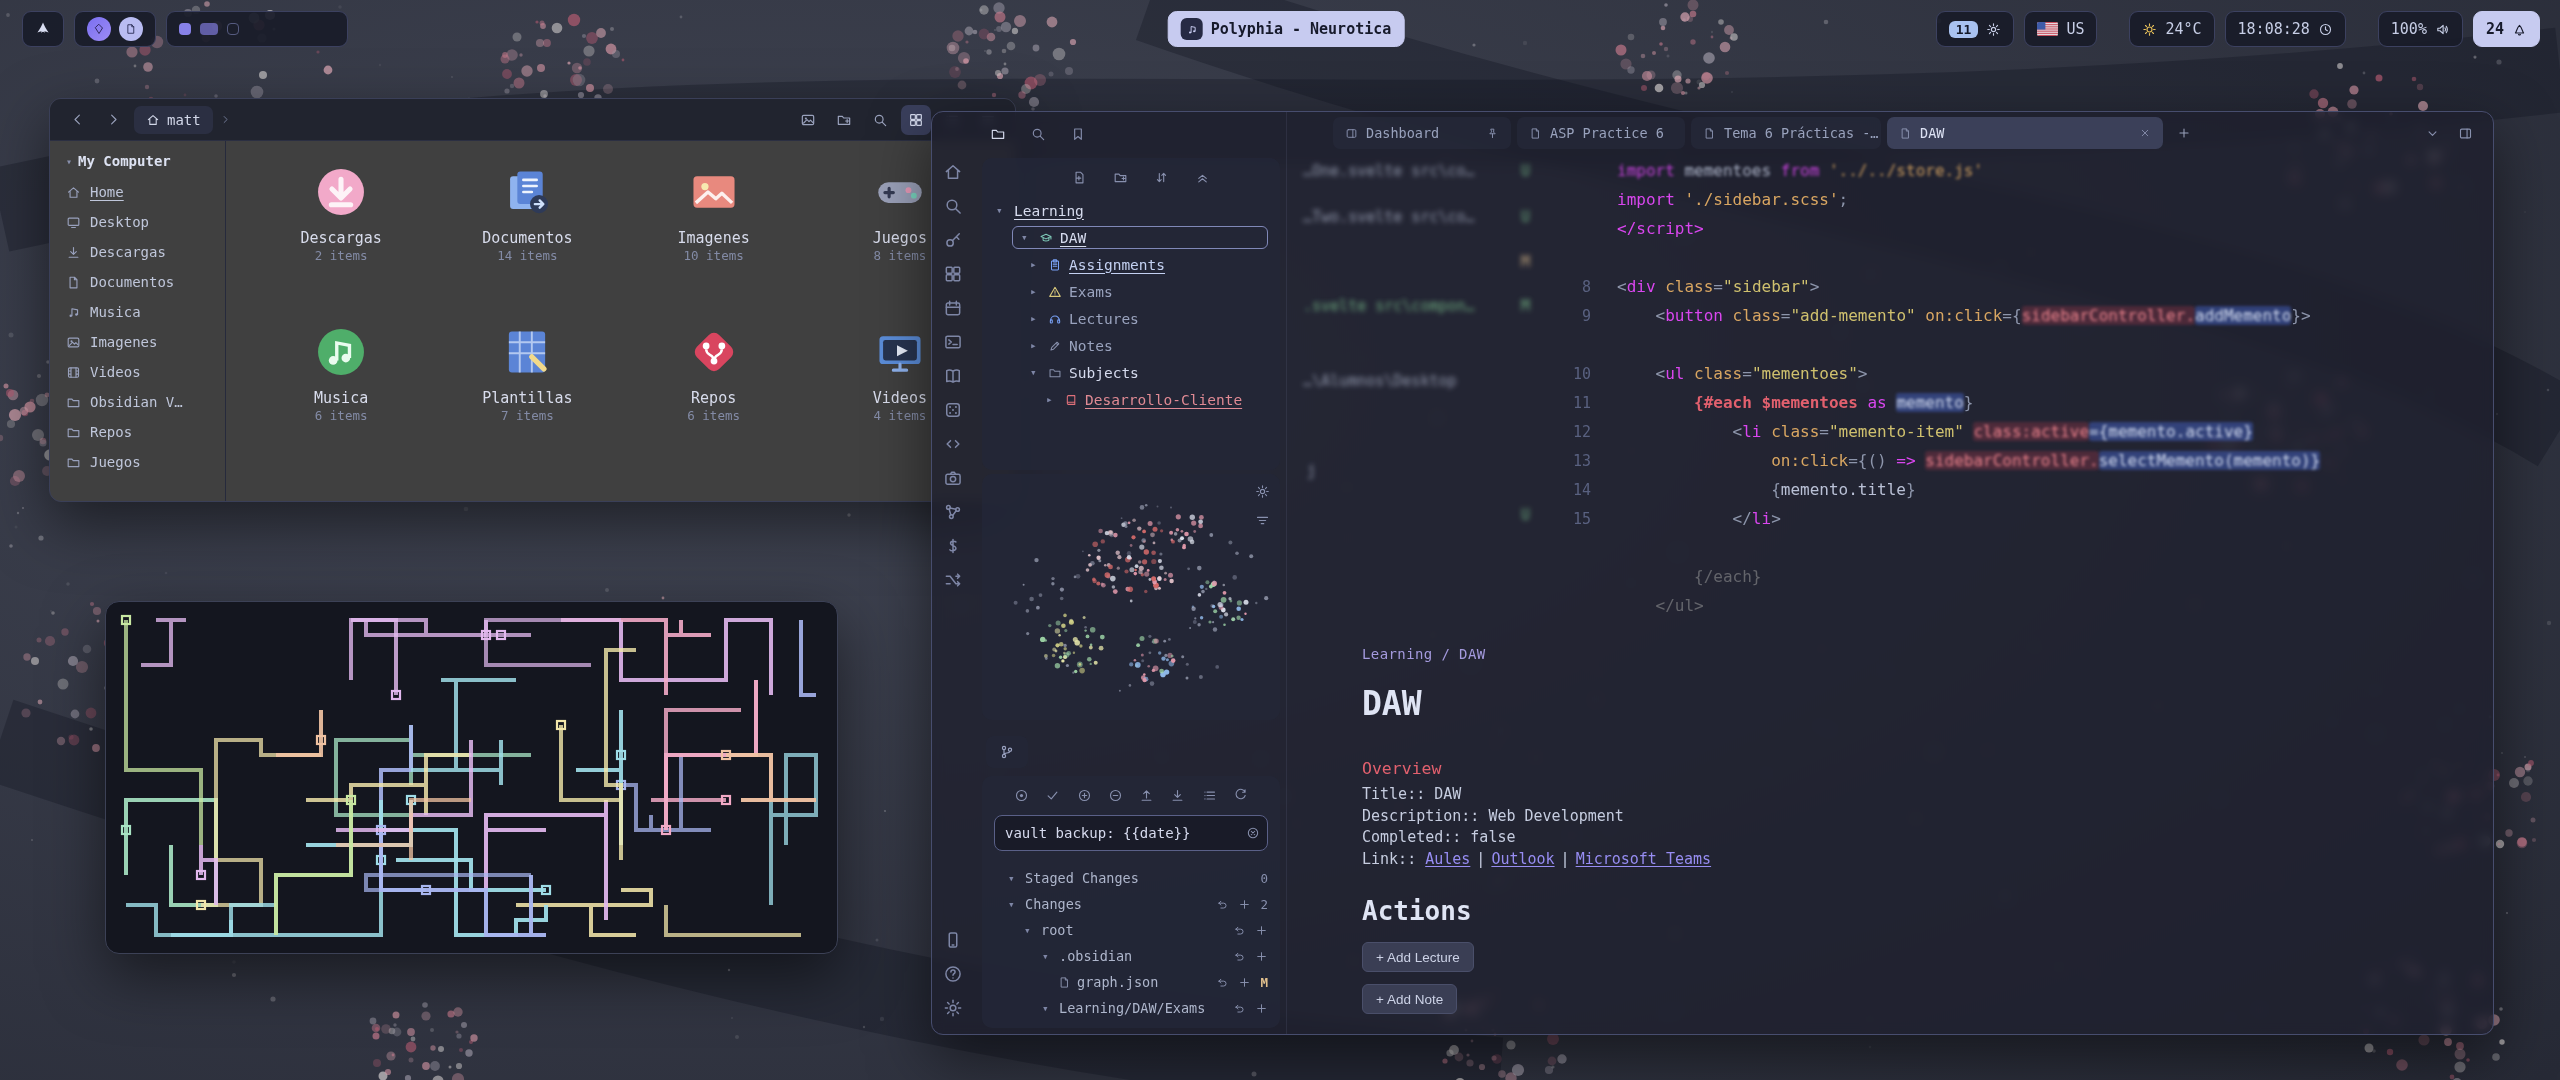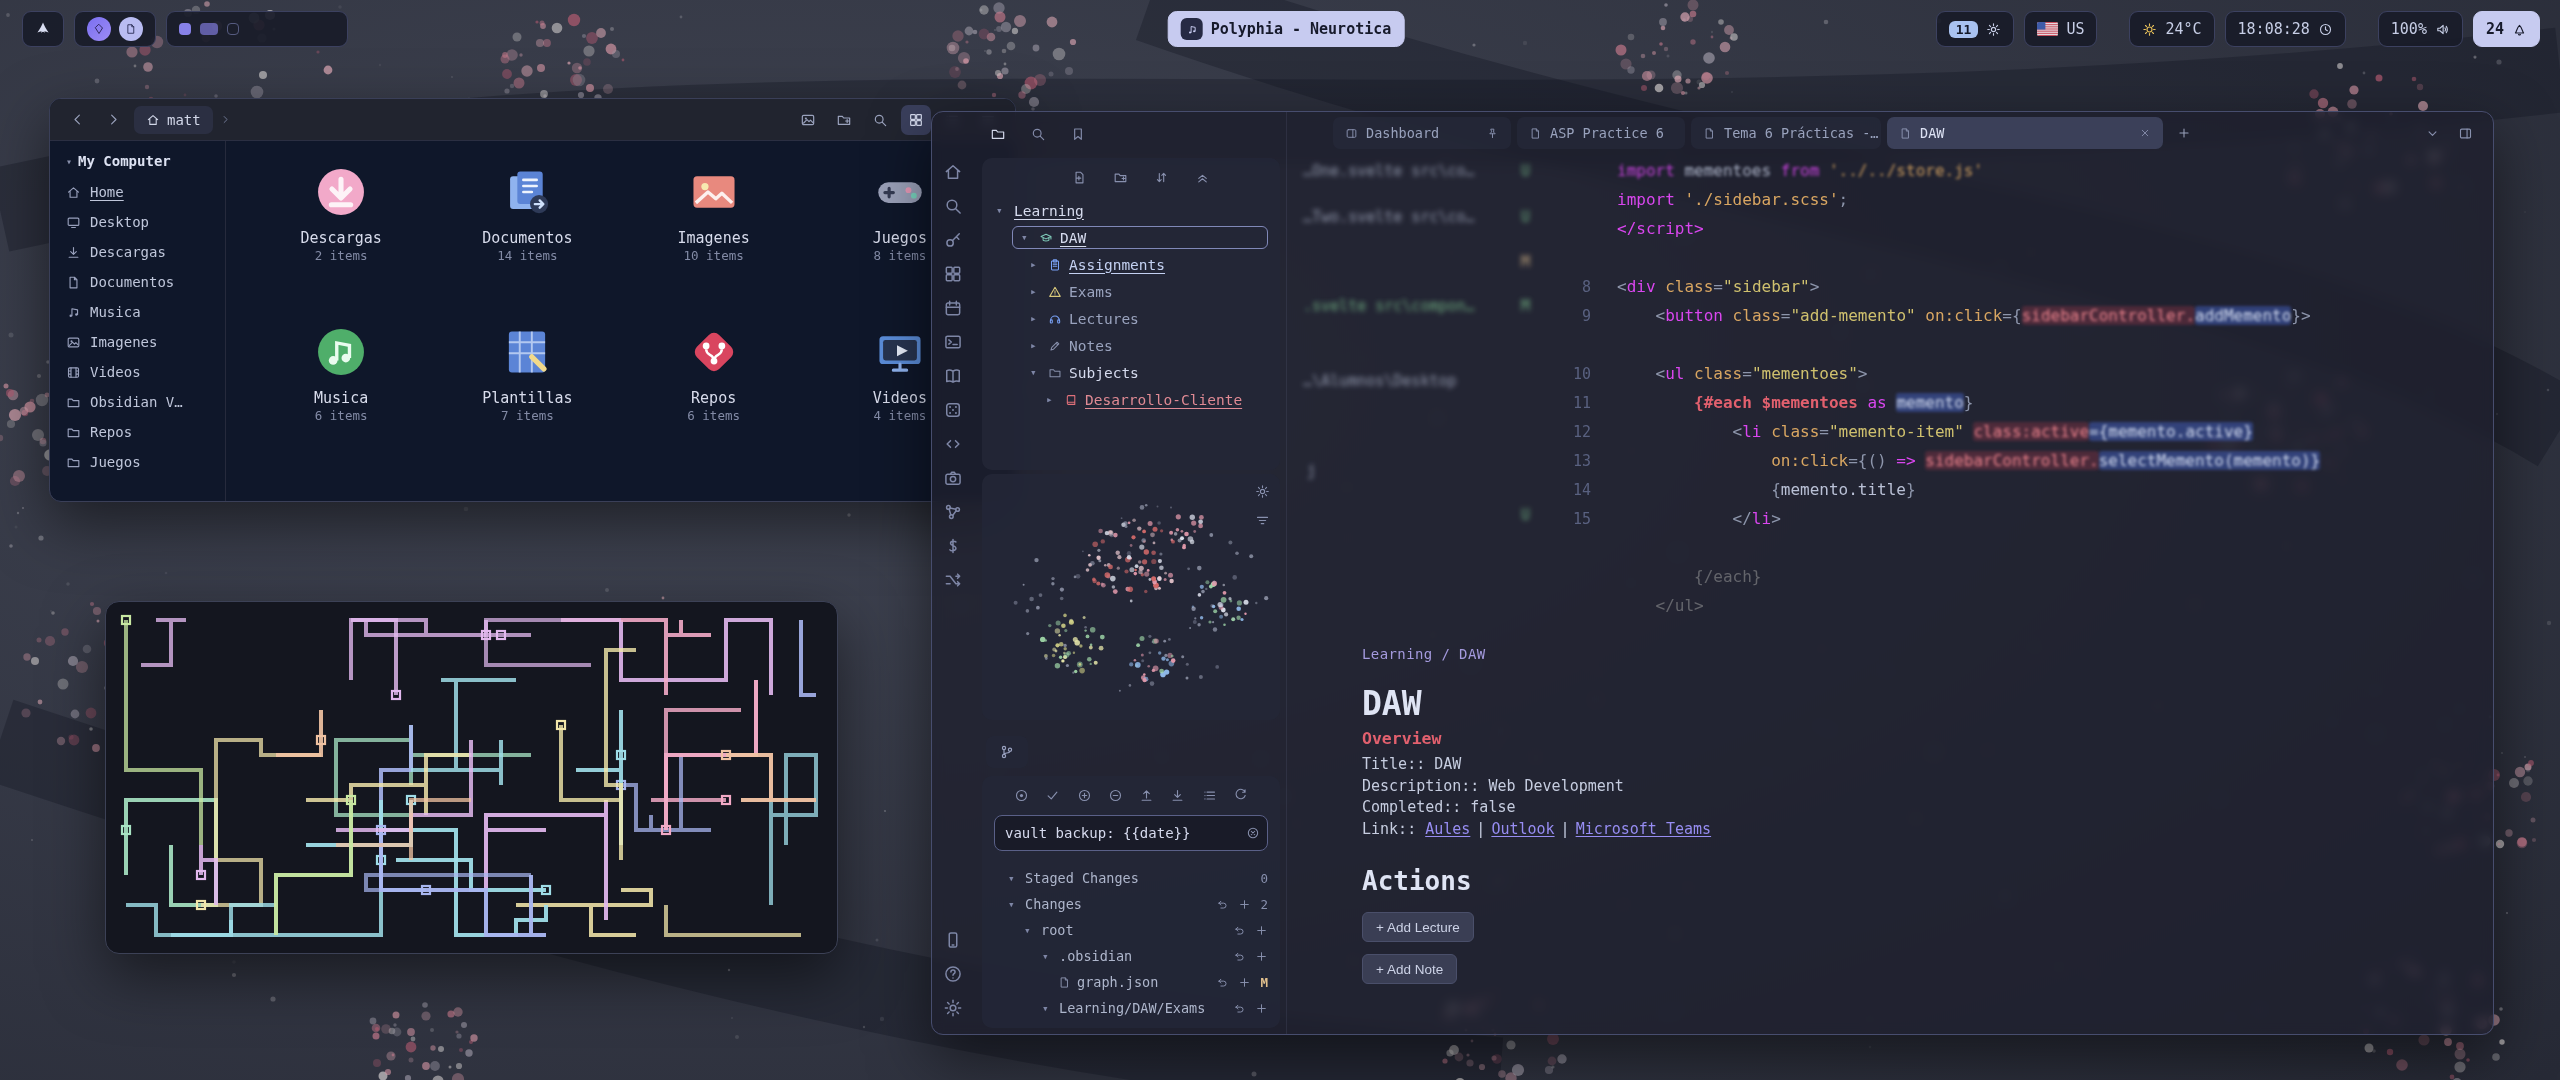--- a/index.html
+++ b/index.html
@@ -23,21 +23,21 @@
 .ws{width:12px;height:12px;border-radius:4px}
 .ws1{background:#8781e8}.ws2{background:#8781e8;opacity:.65;width:18px}.ws3{border:1.5px solid #565b80}
 .mini-art{width:22px;height:22px;border-radius:6px;background:#262a44;color:#c7cbf0;display:flex;align-items:center;justify-content:center}
 .chip{background:#a9c2f0;color:#141828;padding:1px 7px;border-radius:6px;font-size:13px;font-weight:bold}
 .sunny{color:#e8c05a}
 .gap-l{margin-left:22px}
 .flag{display:block;border-radius:2px}
 
 .win{position:absolute;box-shadow:0 22px 60px rgba(0,0,0,.5);border-radius:12px}
 
-#fm{left:49px;top:98px;width:967px;height:404px;background:#0f172a;border:1px solid #3a3f58;overflow:hidden;z-index:20}
+#fm{left:49px;top:98px;width:967px;height:404px;background:#404040;border:1px solid #3a3f58;overflow:hidden;z-index:20}
 #fm-bar{height:42px;display:flex;align-items:center;gap:6px;padding:0 12px;background:#21242f;border-bottom:1px solid #2b2f42}
 .tbtn{width:30px;height:30px;border-radius:7px;display:flex;align-items:center;justify-content:center;color:#9aa2bd;background:transparent;border:none}
 .tbtn.active{background:#3a3f5c;color:#d6dbef}
 #fm-crumb{display:flex;align-items:center;gap:7px;height:28px;padding:0 12px;background:#2b2f42;border-radius:7px;color:#d2d7e8;font-size:14px}
 #fm-body{display:flex;height:360px}
 #fm-side{width:176px;padding:12px 8px 0 16px;border-right:1px solid #262a3c;flex:none}
 .fmside-title{display:flex;align-items:center;gap:6px;color:#dde2f2;font-size:14px;font-weight:bold;margin-bottom:8px}
 .fmrow{display:flex;align-items:center;gap:9px;height:30px;color:#bfc6da;font-size:14px}
 .fmrow svg{color:#98a0bc;flex:none}
 .fmrow.sel span{text-decoration:underline;text-underline-offset:3px}
@@ -99,21 +99,21 @@
 .tk-val{color:#cfc06e}
 .tk-str{color:#d9a662}
 .tk-pun{color:#8d95ab}
 .tk-txt{color:#bac1d6}
 .tk-fade{color:#a3a3a3;opacity:.5}
 .tk-sr{color:#f0848e;background:rgba(180,60,80,.3);filter:blur(1.6px);border-radius:3px}
 .tk-sb{color:#d6def2;background:rgba(70,105,210,.45);filter:blur(1.6px);border-radius:3px}
 #note-sec{position:absolute;left:75px;top:492px;width:980px}
 #nb{font-size:14px;color:#a49ade;letter-spacing:.4px}
 #nh1{font-size:33px;font-weight:bold;color:#dfe4f4;margin-top:22px}
-#nov{font-size:16.5px;font-weight:bold;color:#e2606e;margin-top:6px;margin-bottom:6px}
+#nov{font-size:16.5px;font-weight:normal;color:#e2606e;margin-top:36px;margin-bottom:6px}
 .nf{font-size:15px;color:#c6cde0;line-height:21.5px}
 .nfk{margin-right:9px}
 .nlink{color:#978df2;text-decoration:underline;text-underline-offset:2px}
 .nsep{color:#c6cde0;margin:0 6px}
 #nact{font-size:26px;font-weight:bold;color:#dfe4f4;margin-top:26px;margin-bottom:4px}
 .nbtn{display:inline-flex;align-items:center;height:30px;padding:0 13px;background:#3a3e54;border:1px solid #4a4f6a;border-radius:6px;color:#ccd2e6;font-size:13.5px;margin-top:12px}
 </style>
 </head>
 <body>
 

